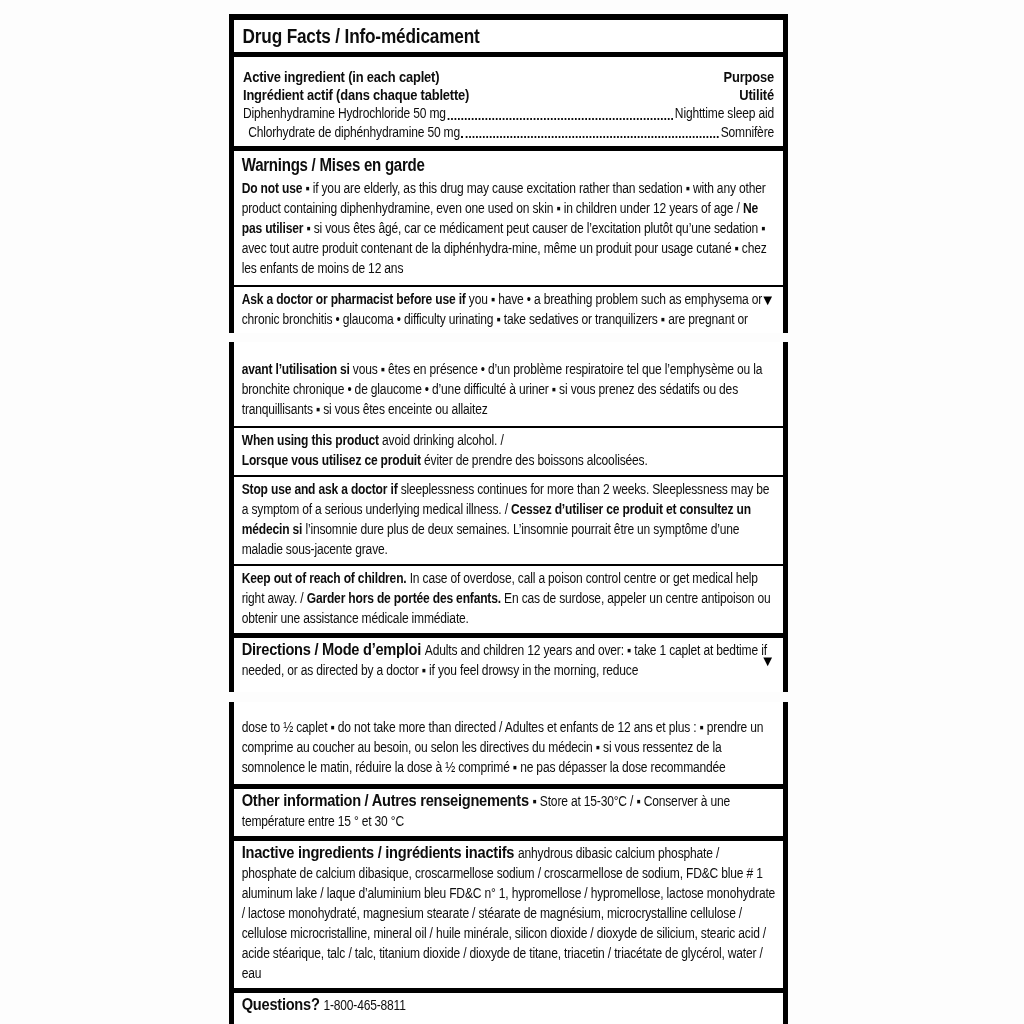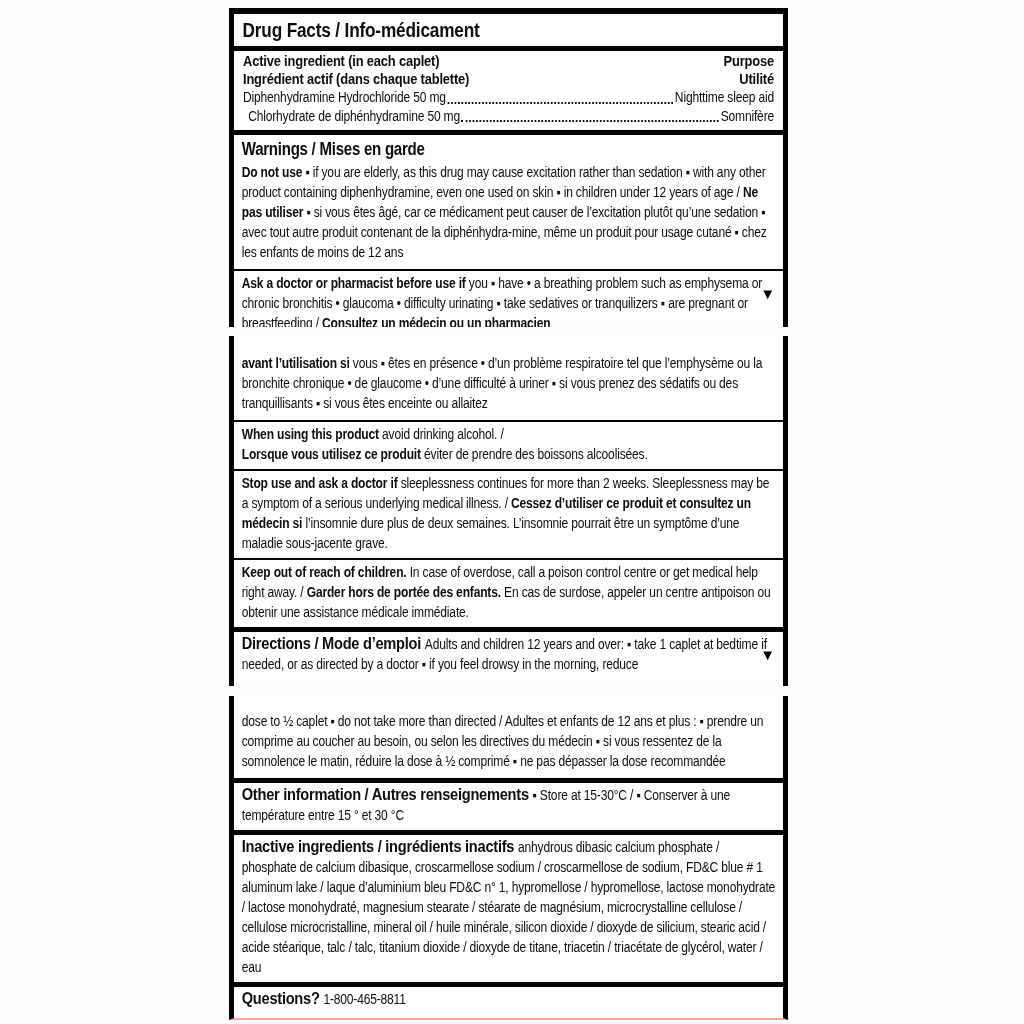--- a/index.html
+++ b/index.html
@@ -6,31 +6,31 @@
   body{
     width:1024px;height:1024px;background:#fdfdfd;
     font-family:"Liberation Sans","DejaVu Sans",sans-serif;
     color:#0d0d0d;-webkit-font-smoothing:antialiased;
   }
   .label{position:absolute;left:229px;top:8px;width:559px;}
   .seg{
     box-sizing:border-box;position:relative;background:#fff;
     border-left:5px solid #000;border-right:5px solid #000;overflow:hidden;
   }
-  .seg-1{height:319px;border-top:6px solid #000;}
+  .seg-1{height:319px;border-top:6px solid #000;margin-top:6px;}
   .seg-2{height:350px;margin-top:9px;padding-top:15px;}
   .seg-3{height:324px;margin-top:10px;border-bottom:2px solid #fca5a5;padding-top:13px;}
   
   .cx{transform:scaleX(0.86);transform-origin:0 0;width:116.28%;box-sizing:border-box;}
   .pad{padding-left:9px;padding-right:9px;}
   .title{font-size:20px;font-weight:bold;letter-spacing:-0.2px;padding:5px 10px 4px;}
   .bar{height:5px;background:#000;}
   .rule{height:0;border-top:2px solid #000;}
   .hd-row{display:flex;justify-content:space-between;font-weight:bold;font-size:15px;line-height:18px;letter-spacing:-0.2px;}
-  .ai{padding-top:1px;padding-bottom:5px;}
+  .ai{padding-top:11px;padding-bottom:5px;}
   .dotrow{display:flex;font-size:14px;line-height:18.5px;letter-spacing:-0.2px;align-items:flex-end;}
   .dotrow .lead{flex:1 1 auto;border-bottom:2px dotted #0d0d0d;margin:0 2px 3px;}
   .dotrow .nm{white-space:nowrap;}
   .dotrow .pp{white-space:nowrap;}
   .dotrow.indent{padding-left:6px;}
   .warnhead{margin:4px 0 1px;font-size:17.5px;font-weight:bold;letter-spacing:-0.3px;}
   p.body{margin:2px 0 7px;font-size:14px;line-height:20px;letter-spacing:-0.2px;}
   p.tight{margin-bottom:5px;}
   .b{font-weight:bold;}
   .h{font-weight:bold;font-size:17px;letter-spacing:-0.3px;}

